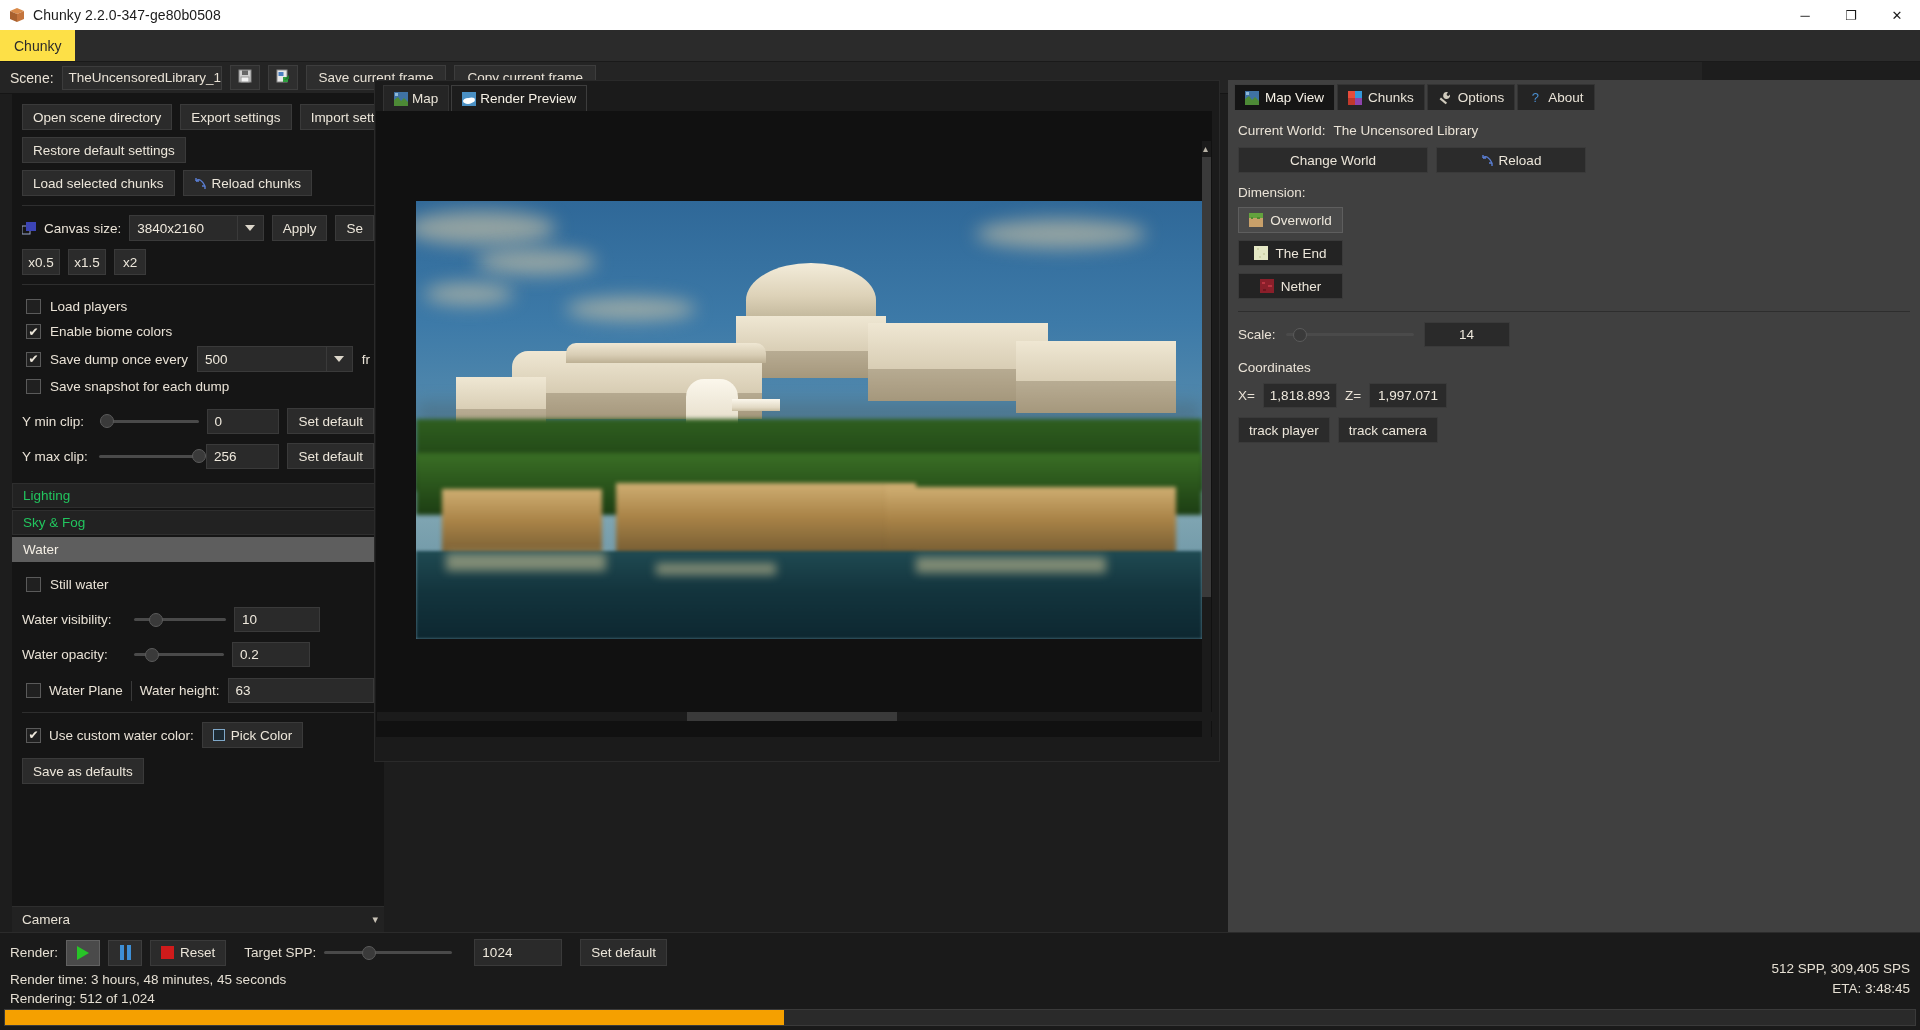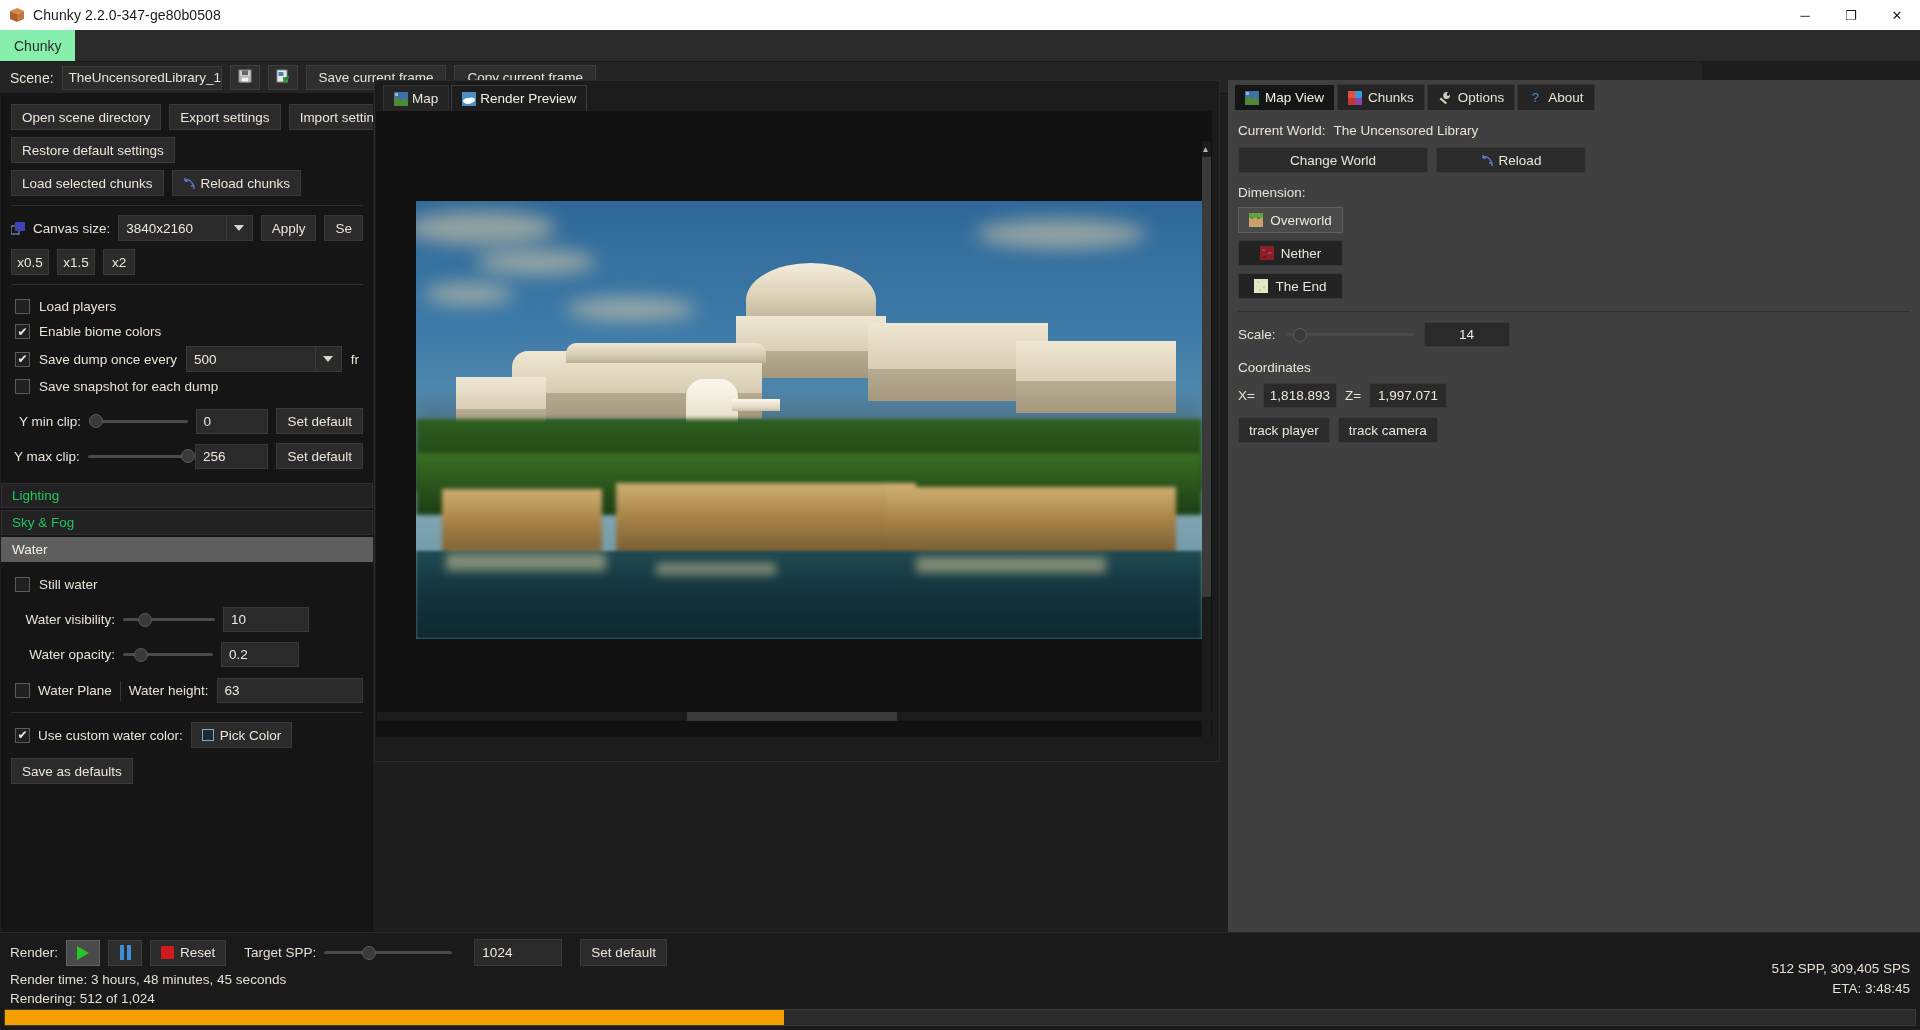--- a/index.html
+++ b/index.html
@@ -32,21 +32,21 @@
   
   #menustrip {
     position: absolute; left: 0; top: 30px; width: 1920px; height: 32px;
     background: #2b2b2b; border-bottom: 1px solid #1a1a1a;
     display: flex; align-items: stretch;
   }
   #menustrip .menu-item {
     padding: 0 14px; display: flex; align-items: center;
     font-size: 14px; color: #f2ede4;
   }
-  #menustrip .menu-item.active { background: #86efac; color: #2b2b2b; }
+  #menustrip .menu-item.active { background: #fde047; color: #2b2b2b; }
 
   
   #scenebar {
     position: absolute; left: 0; top: 62px; width: 1702px; height: 32px;
     background: #242424; display: flex; align-items: center; gap: 8px;
     padding-left: 10px; border-bottom: 1px solid #151515;
   }
   #scenebar .lbl { font-size: 14px; color: #e9e2d6; }
   .scene-field {
     width: 160px; height: 24px; background: #2c2c2c;
@@ -56,22 +56,22 @@
   }
   .tbtn {
     height: 25px; background: #2e2e2e; border: 1px solid #3d3d3d;
     color: #e9e2d6; font-size: 13.5px; display: flex; align-items: center;
     justify-content: center; padding: 0 12px; white-space: nowrap;
   }
   .tbtn.icononly { width: 30px; padding: 0; }
 
   
   #leftpanel {
-    position: absolute; left: 1px; top: 94px; width: 372px; height: 838px;
-    background: #151515; overflow: hidden; text-align: right;
+    position: absolute; left: 12px; top: 94px; width: 372px; height: 838px;
+    background: #151515; overflow: hidden;
   }
   .lp-inner { position: relative; width: 372px; }
   .row { display: flex; align-items: center; gap: 8px; padding: 0 10px; }
   .btn {
     background: #2b2b2b; border: 1px solid #3a3a3a; color: #ece6da;
     font-size: 13.5px; height: 26px; padding: 0 10px;
     display: inline-flex; align-items: center; justify-content: center;
     white-space: nowrap;
   }
   .btn .ic { margin-right: 5px; display: inline-flex; }
@@ -455,20 +455,24 @@
         <span>Pick Color</span>
       </span>
     </div>
 
     <div class="row" style="padding-top:10px;">
       <span class="btn">Save as defaults</span>
     </div>
 
   </div>
 
+  <div id="camera-acc">
+    <span>Camera</span>
+    <span class="lp-scrollarrow">▾</span>
+  </div>
 </div>
 
 <div id="center">
   <div id="center-tabs">
     <span class="ctab">
       <span class="mini-ico">
         <svg width="14" height="14" viewBox="0 0 14 14">
           <rect width="14" height="14" fill="#3f72a4"></rect>
           <path d="M0 8 L4 5 L7 9 L10 6 L14 10 L14 14 L0 14Z" fill="#4d8a36"></path>
           <rect x="1" y="1" width="3" height="3" fill="#8fb9d8"></rect>
@@ -605,42 +609,42 @@
             <rect x="8" y="4" width="3" height="2" fill="#4f8a30"></rect>
           </svg>
         </span>
         <span>Overworld</span>
       </span>
     </div>
     <div style="padding-top:7px;">
       <span class="dimbtn">
         <span class="mini-ico">
           <svg width="14" height="14" viewBox="0 0 14 14">
+            <rect width="14" height="14" fill="#e4e7c4"></rect>
+            <rect x="3" y="2" width="2" height="2" fill="#cfd3a8"></rect>
+            <rect x="9" y="7" width="2" height="2" fill="#cfd3a8"></rect>
+            <rect x="5" y="10" width="2" height="2" fill="#cfd3a8"></rect>
+          </svg>
+        </span>
+        <span>The End</span>
+      </span>
+    </div>
+    <div style="padding-top:7px;">
+      <span class="dimbtn">
+        <span class="mini-ico">
+          <svg width="14" height="14" viewBox="0 0 14 14">
             <rect width="14" height="14" fill="#8a1f2a"></rect>
             <rect x="2" y="3" width="3" height="2" fill="#b93340"></rect>
             <rect x="8" y="6" width="4" height="2" fill="#b93340"></rect>
             <rect x="3" y="10" width="3" height="2" fill="#6d1620"></rect>
           </svg>
         </span>
         <span>Nether</span>
       </span>
     </div>
-    <div style="padding-top:7px;">
-      <span class="dimbtn">
-        <span class="mini-ico">
-          <svg width="14" height="14" viewBox="0 0 14 14">
-            <rect width="14" height="14" fill="#e4e7c4"></rect>
-            <rect x="3" y="2" width="2" height="2" fill="#cfd3a8"></rect>
-            <rect x="9" y="7" width="2" height="2" fill="#cfd3a8"></rect>
-            <rect x="5" y="10" width="2" height="2" fill="#cfd3a8"></rect>
-          </svg>
-        </span>
-        <span>The End</span>
-      </span>
-    </div>
 
     <div class="sep" style="margin:12px 0 0 0;"></div>
 
     <div style="display:flex; align-items:center; gap:10px; padding-top:10px;">
       <span class="rlabel">Scale:</span>
       <span class="slider" style="width:128px;">
         <span class="track"></span>
           <span class="knob" style="left:7px;"></span>
       </span>
       <span class="txtfield" style="width:86px; justify-content:center;">14</span>

